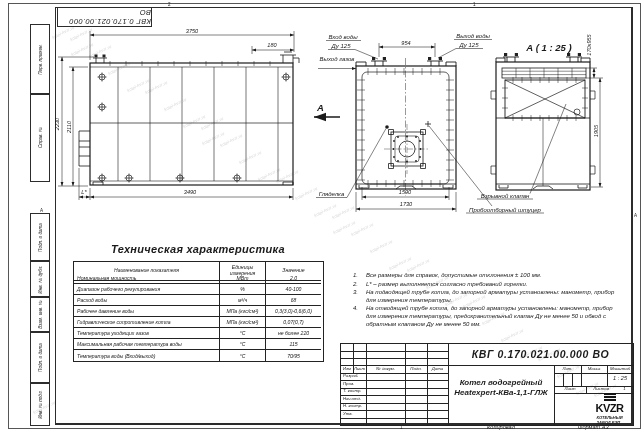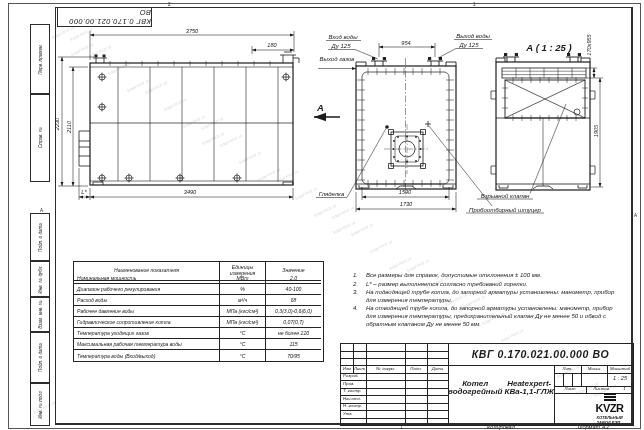--- a/index.html
+++ b/index.html
@@ -43,21 +43,21 @@
   .note .n{width:13px;flex:none;}
   .note .t{flex:1;}
   
   .tb{position:absolute;left:340px;top:343px;width:292px;height:81px;border:1.4px solid #232323;z-index:3;}
   .tbv{position:absolute;width:1px;background:#232323;}
   .tbh{position:absolute;height:1px;background:#232323;}
   .cell{position:absolute;display:flex;align-items:center;justify-content:center;
         font-size:4.3px;font-style:italic;text-align:center;line-height:1;}
   .cell.left{justify-content:flex-start;padding-left:2px;}
   .docnum{font-size:10.5px;letter-spacing:.6px;font-weight:bold;}
-  .pname{flex-direction:row;gap:2px;font-size:8px;font-weight:bold;padding-top:0;justify-content:flex-end;}
+  .pname{flex-direction:column;gap:2px;font-size:8px;font-weight:bold;padding-top:0;}
   .scaleval{font-size:5.6px;}
   .logo-cell{flex-direction:column;gap:2px;margin-left:16px;}
   .logo-mark{width:12px;height:12px;background:#141414;
         background-image:repeating-linear-gradient(0deg,#141414 0 2px,#f4f4f4 2px 3px);}
   .logo-kvzr{font-style:normal;font-weight:bold;font-size:11px;letter-spacing:-.5px;color:#111;}
   .logo-sub{display:flex;flex-direction:column;align-items:flex-start;gap:1px;
         font-size:4px;font-style:normal;font-weight:bold;color:#222;}
 </style>
 </head>
 <body>
@@ -294,20 +294,21 @@
   <div class="vbox" style="top:296px;height:35px">
       <span>Взам. инв. №</span>
     </div>
   <div class="vbox" style="top:331px;height:51px">
       <span>Подп. и дата</span>
     </div>
   <div class="vbox" style="top:382px;height:42px">
       <span>Инв. № подл.</span>
     </div>
 
+  <div class="spec-title">Техническая характеристика</div>
   <div class="spec">
     <div class="h bR">Наименование показателя</div>
     <div class="h bR">Единицы измерения</div>
     <div class="h">Значение</div>
 
     <div class="c c1 bR">Номинальная мощность</div>
     <div class="c cc bR">МВт</div>
     <div class="c cc">2,0</div>
 
     <div class="c c1 bR">Диапазон рабочего регулирования</div>

